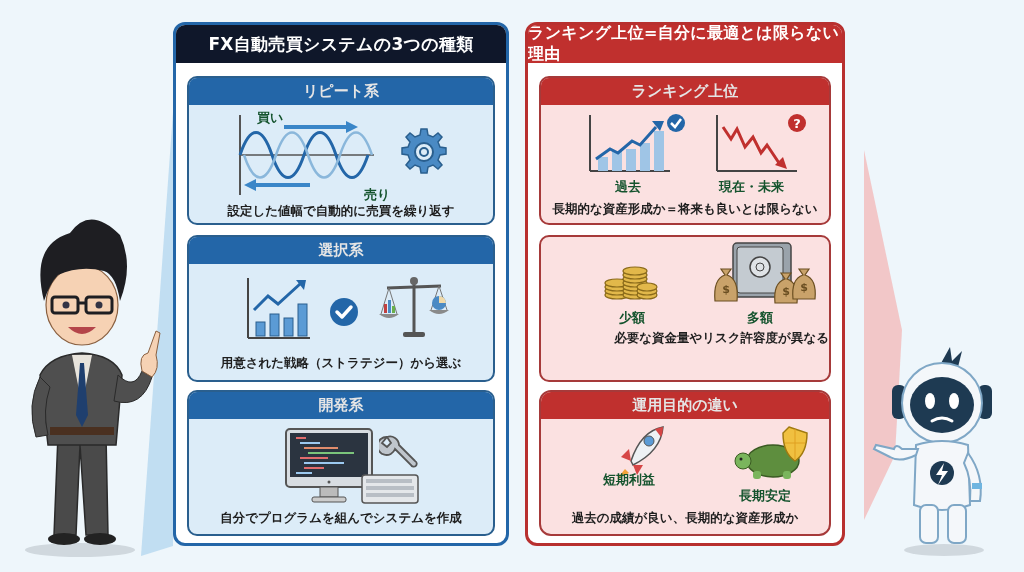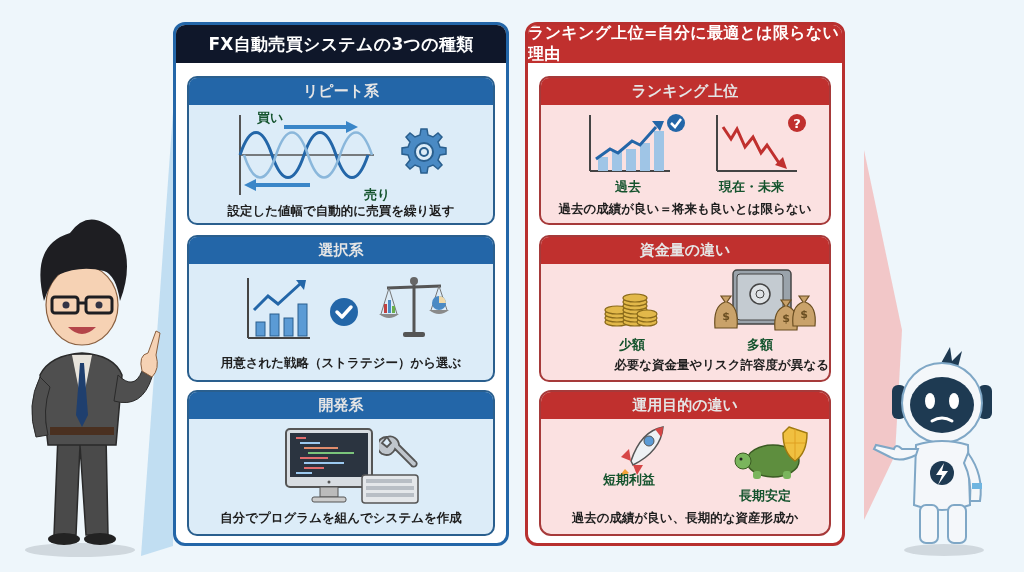--- a/index.html
+++ b/index.html
@@ -179,26 +179,25 @@
       <svg class="ico" style="left:172px;top:8px;" width="96" height="62" viewBox="0 0 96 62">
         <line x1="4" y1="2" x2="4" y2="58" stroke="#444" stroke-width="2"></line>
         <line x1="4" y1="58" x2="84" y2="58" stroke="#444" stroke-width="2"></line>
         <polyline points="10,14 18,26 24,16 32,34 40,24 48,40 54,32 66,50" fill="none" stroke="#c0302e" stroke-width="3"></polyline>
         <polygon points="62,52 74,56 70,44" fill="#c0302e"></polygon>
         <circle cx="84" cy="10" r="9" fill="#c0302e"></circle>
         <text x="84" y="15" text-anchor="middle" font-size="13" font-weight="bold" fill="#fff" font-family="DejaVu Sans, sans-serif">?</text>
       </svg>
       <span class="label" style="left:74px;top:73px;">過去</span>
       <span class="label" style="left:178px;top:73px;">現在・未来</span>
-      <div class="caption" style="top:96px;">過去の成績が良い＝将来も良いとは限らない</div>
+      <div class="caption" style="top:96px;">長期的な資産形成か＝将来も良いとは限らない</div>
     </div>
   </div>
 
   <div class="card" style="top:210px;height:147px;">
-    <div class="card-header">資金量の違い</div>
     <div class="card-body">
       <svg class="ico" style="left:62px;top:24px;" width="56" height="40" viewBox="0 0 56 40">
         <g fill="#e2b84a" stroke="#8a6a1a" stroke-width="1.2">
           <ellipse cx="14" cy="34" rx="12" ry="4"></ellipse>
             <ellipse cx="14" cy="30" rx="12" ry="4"></ellipse>
             <ellipse cx="14" cy="26" rx="12" ry="4"></ellipse>
             <ellipse cx="14" cy="22" rx="12" ry="4"></ellipse>
           <ellipse cx="32" cy="34" rx="12" ry="4"></ellipse>
             <ellipse cx="32" cy="30" rx="12" ry="4"></ellipse>
             <ellipse cx="32" cy="26" rx="12" ry="4"></ellipse>

